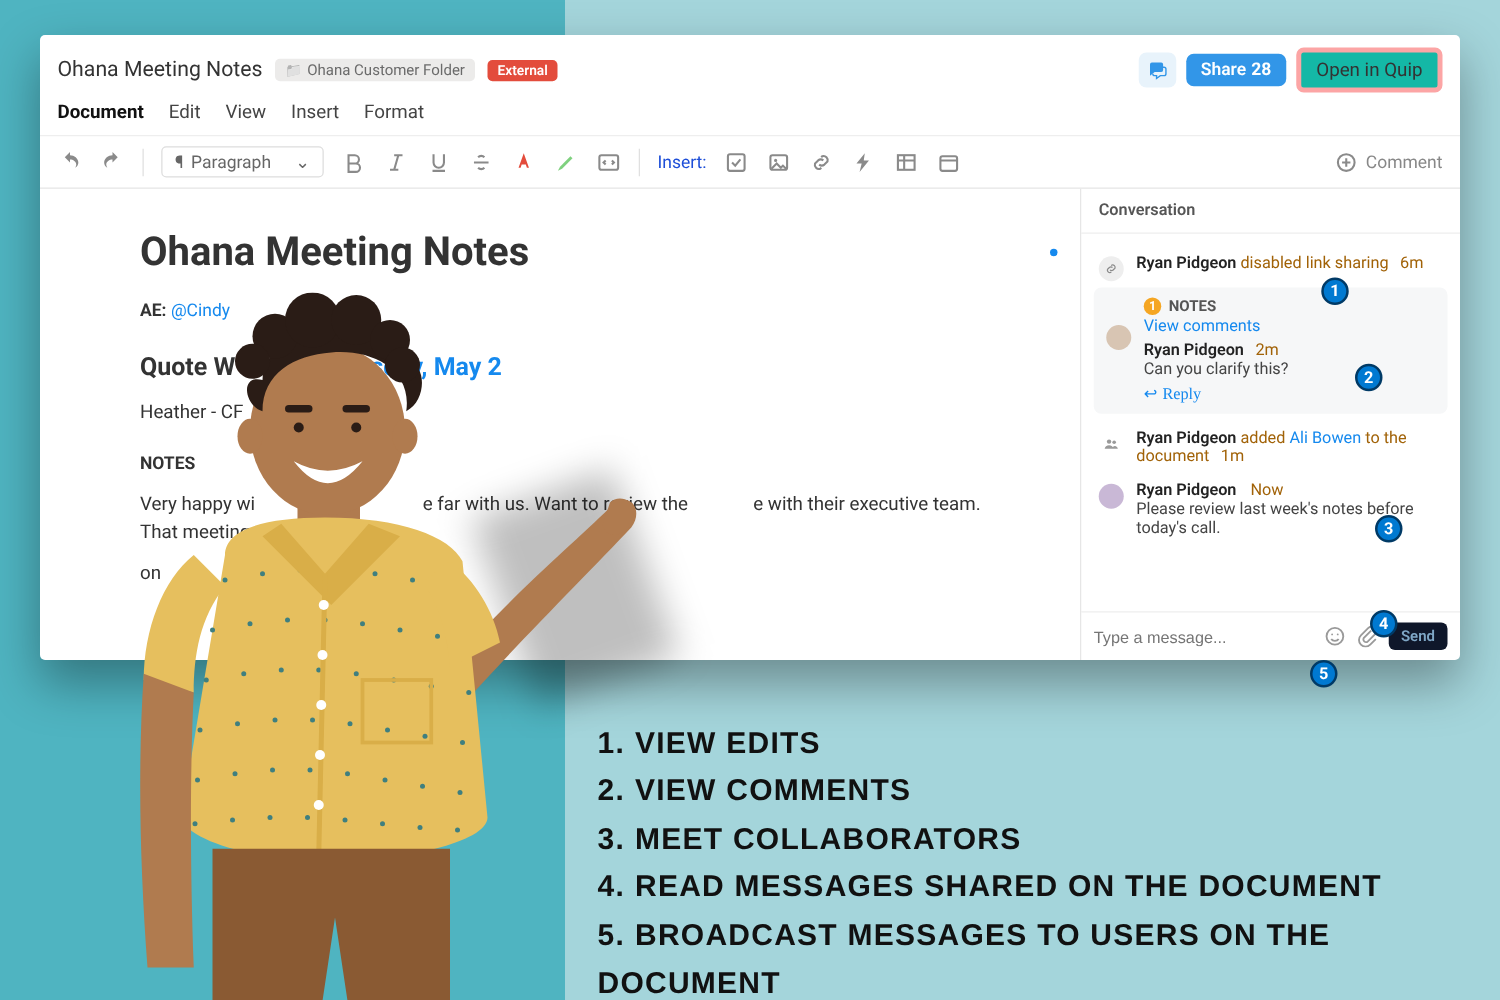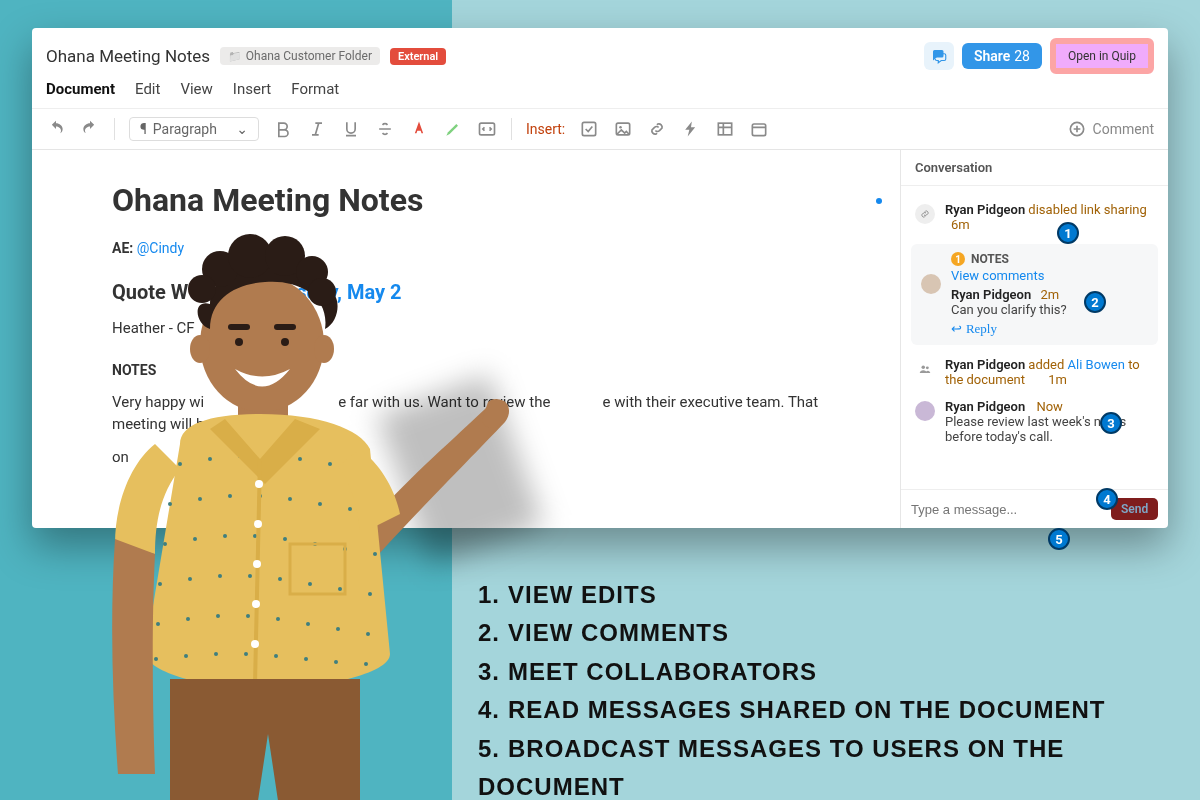--- a/index.html
+++ b/index.html
@@ -46,24 +46,24 @@
   .chat-btn {
     width: 30px; height: 28px; border-radius: 6px;
     background: #e8f3fb; display:flex; align-items:center; justify-content:center;
     cursor: pointer;
   }
   .chat-btn svg { width: 18px; height: 18px; fill:#3296e8; }
   .share-btn {
     background:#3296e8; color:#fff; font-weight:600;
     padding: 5px 12px; border-radius:6px; font-size:14px; cursor:pointer;
   }
-  .share-btn .cnt { font-weight:400; margin-left:4px; }
+  .share-btn .cnt { font-weight:700; margin-left:4px; }
   .open-btn {
-    border:6px solid #fca5a5; color:#333; padding:5px 12px;
-    border-radius:6px; font-size:12px; cursor:pointer; background:#f0abfc;
+    border:4px solid #fca5a5; color:#333; padding:5px 12px;
+    border-radius:6px; font-size:15px; cursor:pointer; background:#14b8a6;
   }
   .menubar {
     padding: 6px 14px 10px 14px;
     display:flex; gap:20px; font-size:15px; color:#444;
     border-bottom:1px solid #eee;
   }
   .menubar .mi { cursor:pointer; }
   .menubar .mi.active { font-weight:700; color:#111; }
   .toolbar {
     display:flex; align-items:center; gap:14px;
@@ -71,40 +71,40 @@
     color:#888;
   }
   .tb-ico { width:20px; height:20px; fill:#8a8a8a; cursor:pointer; }
   .tb-sep { width:1px; height:22px; background:#e0e0e0; }
   .para-sel {
     display:flex; align-items:center; gap:6px;
     border:1px solid #ddd; border-radius:4px;
     padding:3px 10px; font-size:14px; color:#666; cursor:pointer;
     min-width:130px;
   }
-  .insert-lbl { color:#c2410c; font-size:14px; }
+  .insert-lbl { color:#1d4ed8; font-size:14px; }
   .toolbar .right { margin-left:auto; display:flex; align-items:center; gap:6px; color:#888; cursor:pointer; font-size:14px;}
   .body-row { flex:1; display:flex; min-height:0; }
   .doc-area {
     flex:1; padding: 26px 60px 26px 80px; overflow:hidden;
     color:#333; line-height:1.5; position:relative;
   }
   .doc-area h1 { font-size:32px; font-weight:700; margin-bottom:14px; }
   .ae-line { font-size:14px; font-weight:700; }
   .ae-line .mention { color:#1589ee; font-weight:400; }
   .quote-line { font-size:20px; font-weight:700; margin-top:18px; }
   .quote-line .date { color:#1589ee; }
   .sec-h { font-size:14px; font-weight:700; margin-top:20px; text-transform:uppercase; }
   .plain { font-size:15px; margin-top:10px; }
   .cursor-dot {
     position:absolute; right: 18px; top: 48px;
     width:6px; height:6px; border-radius:50%; background:#1589ee;
   }
   .sidebar {
-    width: 268px; border-left:1px solid #e6e6e6;
+    width: 304px; border-left:1px solid #e6e6e6;
     display:flex; flex-direction:column;
     font-size:13px; color:#444;
   }
   .sidebar-head {
     padding:10px 14px; font-weight:600; color:#555;
     border-bottom:1px solid #eee;
   }
   .conv { flex:1; overflow:hidden; padding:10px 0; }
   .evt, .cmt-card, .msg {
     padding: 6px 14px 6px 44px; position:relative;
@@ -139,21 +139,21 @@
   .avatar.p2 { background:#c9b8d6; }
   .compose {
     border-top:1px solid #eee; padding:8px 10px;
     display:flex; align-items:center; gap:8px;
   }
   .compose input {
     flex:1; border:none; outline:none; font-size:13px; color:#0f766e;
   }
   .compose .ci { width:18px; height:18px; fill:#9a9a9a; cursor:pointer;}
   .send-btn {
-    background:#7f1d1d; color:#7fa7c6; font-weight:600;
+    background:#0f172a; color:#7fa7c6; font-weight:600;
     font-size:12px; padding:4px 10px; border-radius:5px; cursor:pointer;text-align:right;
   }
   .callout {
     position:absolute; width:22px; height:22px; border-radius:50%;
     background:#0079d1; border:2px solid #003a66;
     color:#fff; font-weight:700; font-size:13px;
     display:flex; align-items:center; justify-content:center;
     z-index:50;
   }
   
@@ -345,21 +345,21 @@
 
         <div class="evt">
           <div class="grp-ico" style="background:transparent">
             <svg viewBox="0 0 24 24">
                 <circle cx="9" cy="9" r="3"></circle>
                 <circle cx="16" cy="10" r="2.5"></circle>
                 <path d="M3 19c0-3 3-5 6-5s6 2 6 5M13 19c0-2 2-4 4-4s4 2 4 4"></path>
               </svg>
           </div>
           <span class="name">Ryan Pidgeon</span><span class="soft"> added </span><span class="link">Ali Bowen</span><span class="soft"> to the document</span>
-          <span class="soft" style="margin-left:20px">1m</span>
+          <span class="soft" style="margin-left:6px">1m</span>
         </div>
 
         <div class="msg">
           <div class="avatar p2"></div>
           <span class="name">Ryan Pidgeon</span>
           <span class="soft" style="margin-left:8px">Now</span>
           <div>Please review last week's notes before today's call.</div>
         </div>
       </div>
 

